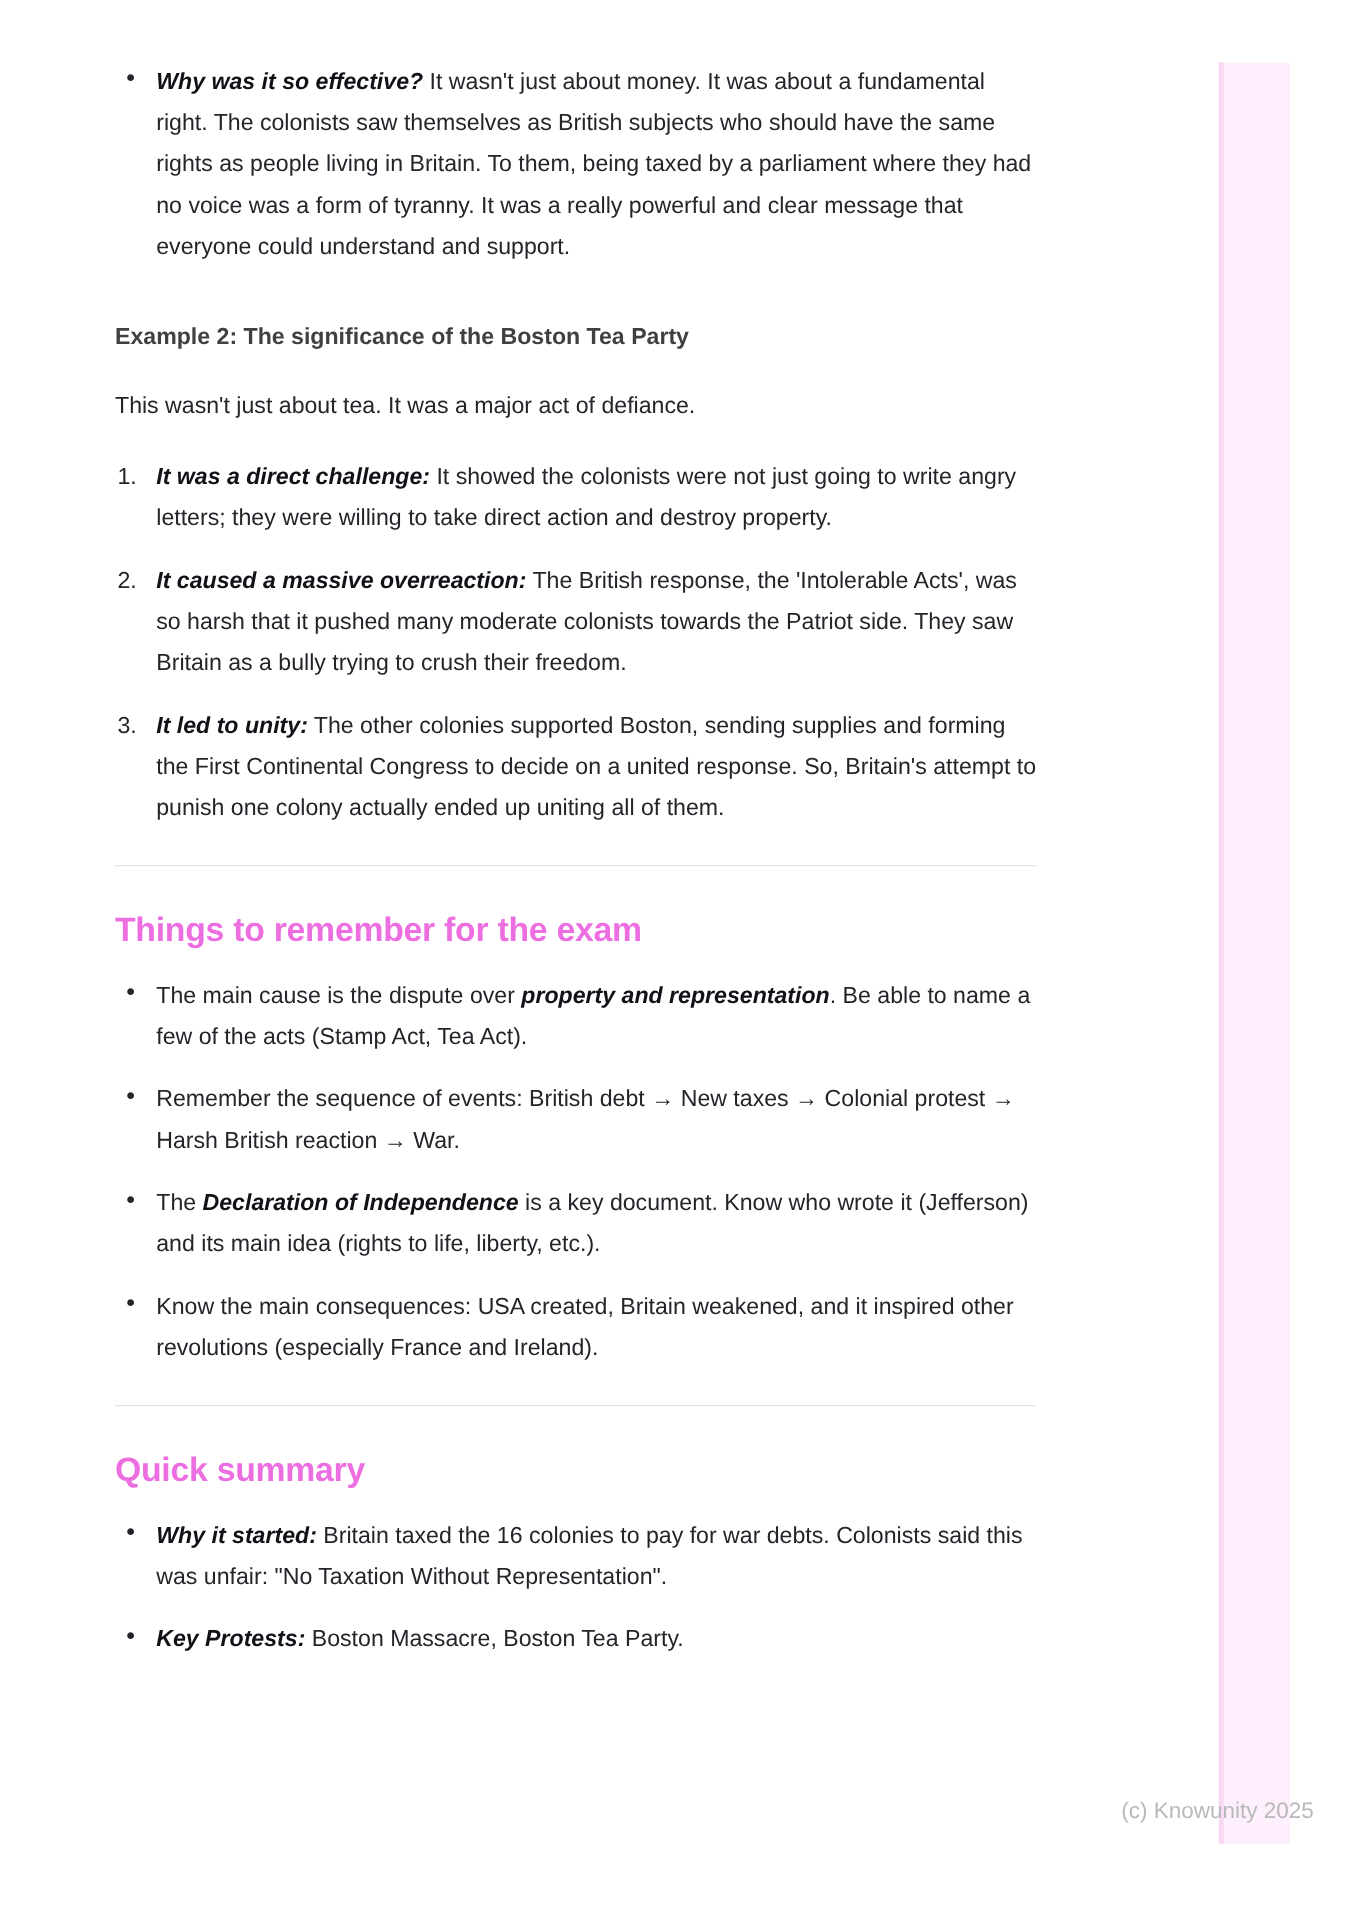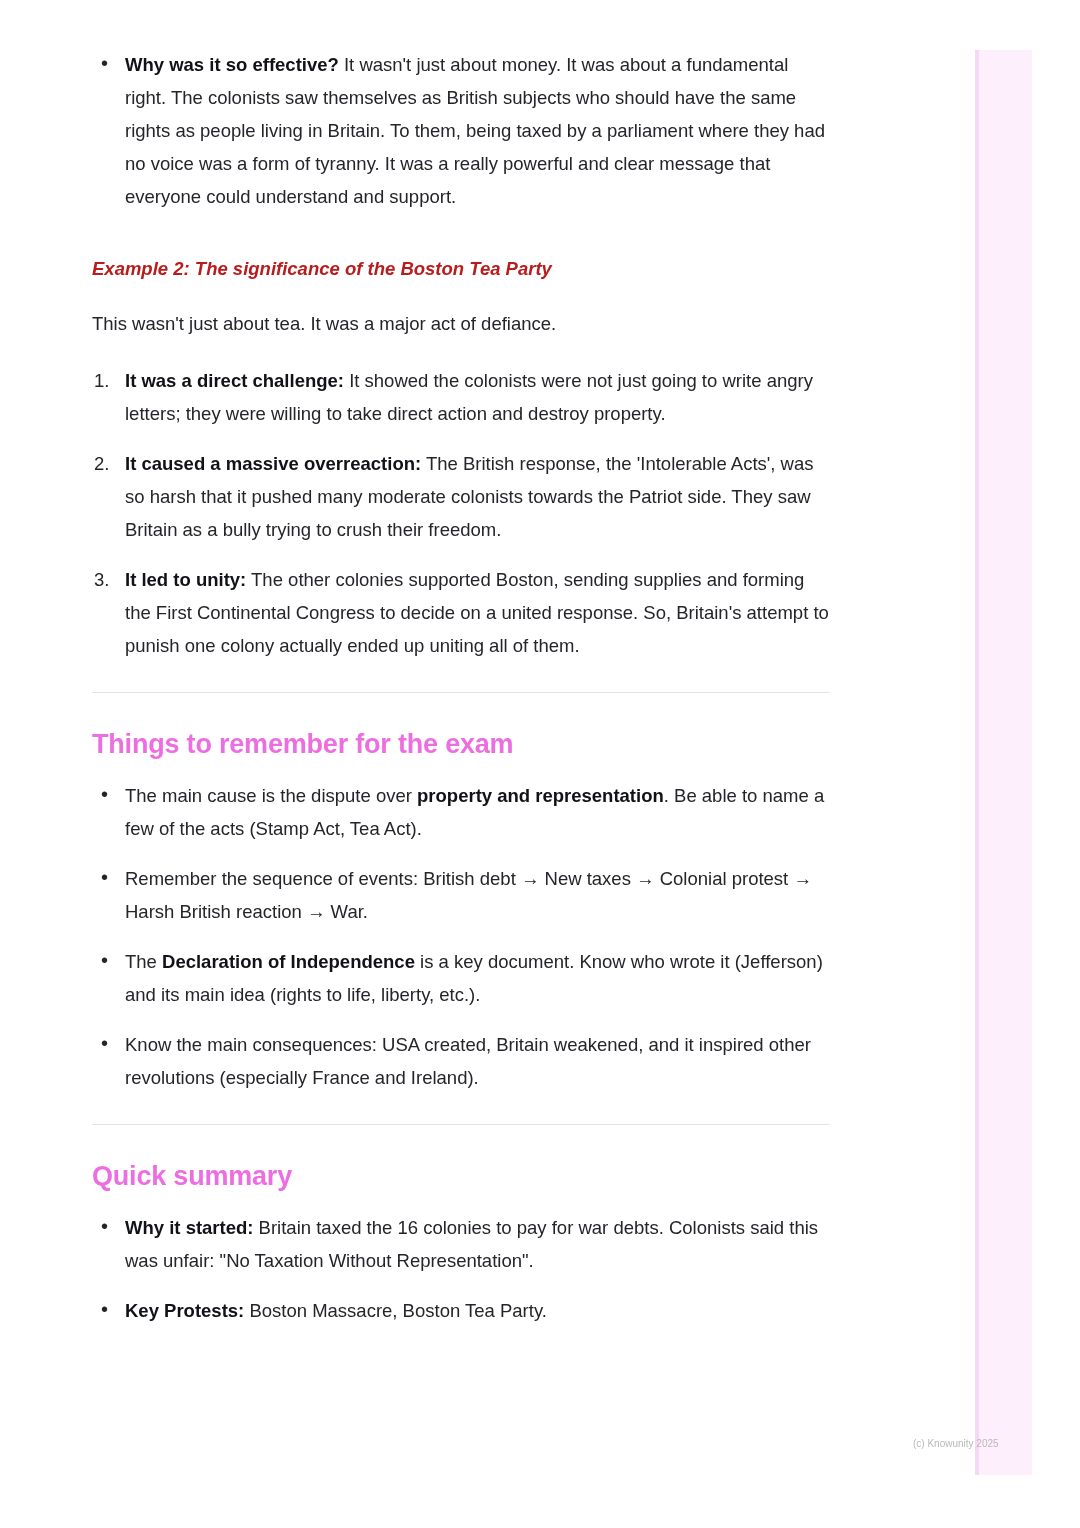--- a/index.html
+++ b/index.html
@@ -45,21 +45,21 @@
   }
 
   p, li {
     font-size: 18.5px;
     line-height: 33px;
     color: #24252a;
   }
   p {
     margin: 0 0 0 0;
   }
-  strong { font-weight: bold; color: #111217; }
+  strong { font-weight: bold; color: #111217; font-style: italic; }
 
   ul.bullets {
     list-style: none;
     margin: 0;
     padding: 0;
   }
   ul.bullets > li {
     position: relative;
     padding-left: 33px;
     margin-bottom: 17px;
@@ -101,40 +101,38 @@
     font-weight: bold;
     color: #ec6ee0;
     margin: 4px 0 18px 0;
     letter-spacing: -0.2px;
   }
 
   .example-heading {
     font-size: 18.5px;
     line-height: 30px;
     font-weight: bold;
-    color: #b91c1c;
+    color: #404040;
     margin: 0 0 23px 0;
-    font-style: italic;
   }
 
   .divider {
     height: 1px;
     background: #e3e3e6;
     margin: 30px 0 34px 0;
     width: 737px;
   }
 
   .footer-credit {
     position: absolute;
     left: 897px;
     top: 1438px;
-    font-size: 10px;
+    font-size: 18px;
     color: #b9b9bd;
     font-family: "Liberation Sans", sans-serif;
-    margin-left: 16px;
   }
 </style>
 </head>
 <body>
 
 <div class="page">
 
   <div class="side-strip"></div>
   <div class="side-strip-edge"></div>
 

